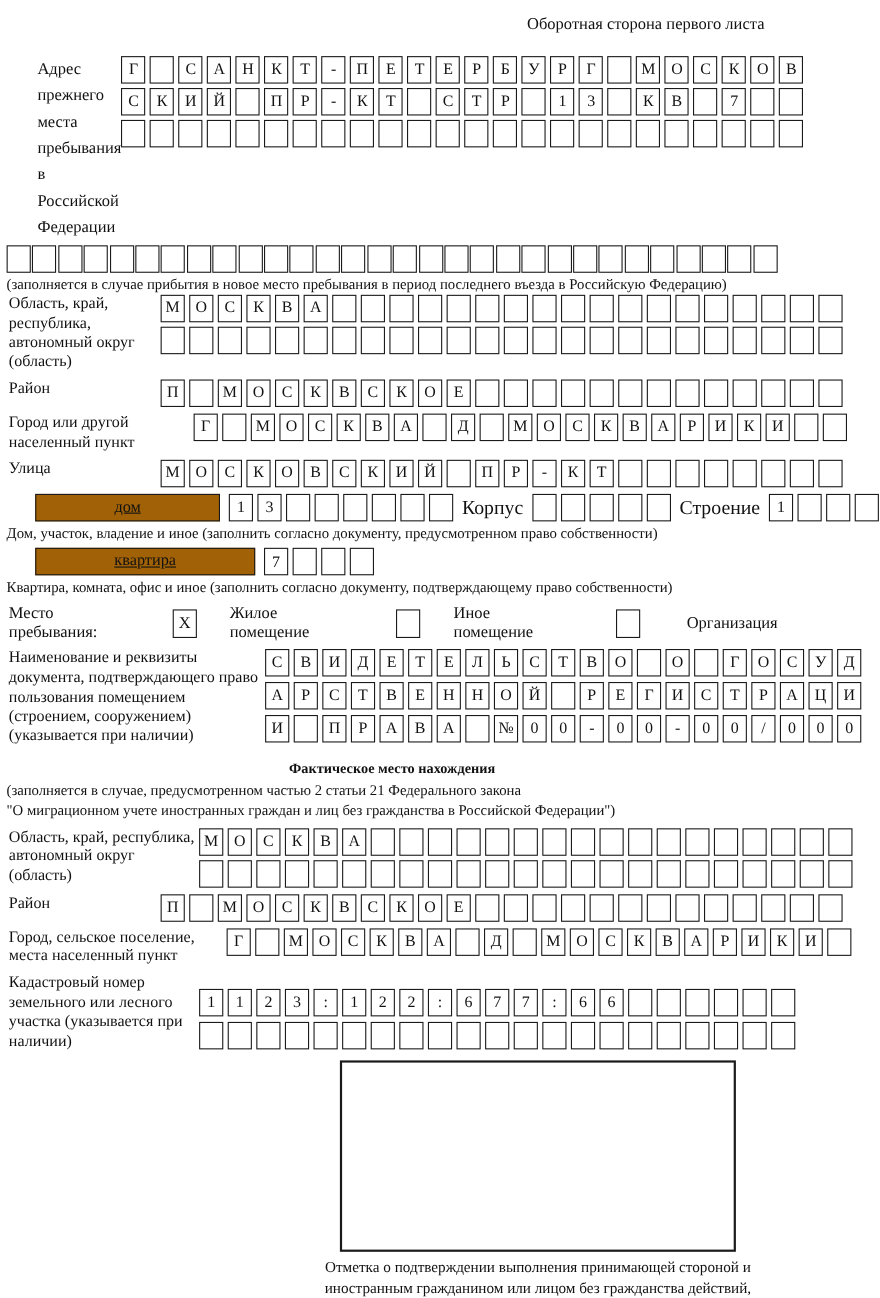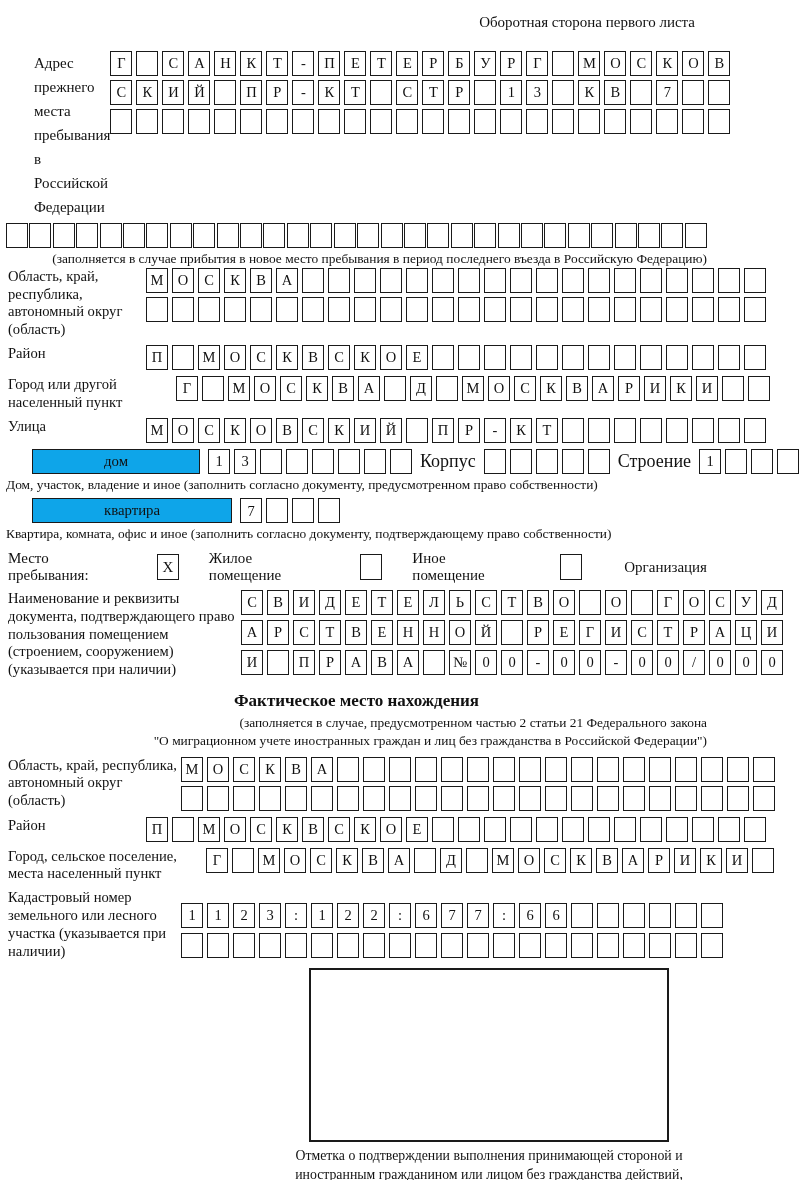--- a/index.html
+++ b/index.html
@@ -16,37 +16,37 @@
     background:#fff;
   }
   .boxrow{display:flex;gap:4px;}
   .rows-stack{display:flex;flex-direction:column;gap:4px;}
 
   .block-prev{display:flex;align-items:flex-start;}
   .prev-label{width:172px;box-sizing:border-box;padding-left:28px;font-size:15px;line-height:1.6;}
   .prev-rows{margin-left:auto;flex:0 0 auto;}
   .fullrow{margin-top:4px;display:flex;justify-content:space-between;}
   .note{font-size:13.4px;line-height:1.25;margin-top:3px;}
-  .center{text-align:right;}
+  .center{text-align:left;}
 
   .sec-title{font-weight:bold;font-size:16px;text-align:center;margin:11px 0 7px 0;}
-  .sub-title{font-weight:bold;font-size:17px;text-align:center;margin:12px 0 4px 0;}
+  .sub-title{font-weight:bold;font-size:13px;text-align:center;margin:12px 0 4px 0;}
 
   .f2{display:flex;align-items:flex-start;margin-bottom:6px;}
   .f2-label{font-size:14.6px;line-height:1.22;padding-left:2px;box-sizing:border-box;flex:0 0 auto;}
   .f2-boxes{margin-left:auto;flex:0 0 auto;}
   .lw140{width:140px;}
   .lw170{width:170px;}
   .lw175{width:175px;}
   .lw200{width:200px;}
   .lw235{width:235px;}
 
   .widebox{
     height:25px;border:1.6px solid #1a1a1a;box-sizing:border-box;flex:0 0 auto;
-    display:flex;align-items:center;justify-content:center;font-size:14.8px;background:#0ea5e9;
+    display:flex;align-items:center;justify-content:center;font-size:14.8px;background:#a16207;text-decoration:underline;
   }
   .w168{width:168px;}
   .w200{width:200px;}
   .houserow{display:flex;align-items:center;gap:8px;padding-left:26px;margin-bottom:2px;}
   .inline-label{font-size:18px;flex:0 0 auto;}
 
   .stayrow{display:flex;align-items:center;gap:30px;padding-left:2px;margin-top:7px;}
   .stayrow .lbl{font-size:15px;}
   .checkbox{
     width:22px;height:26px;border:1.6px solid #1a1a1a;box-sizing:border-box;flex:0 0 auto;

